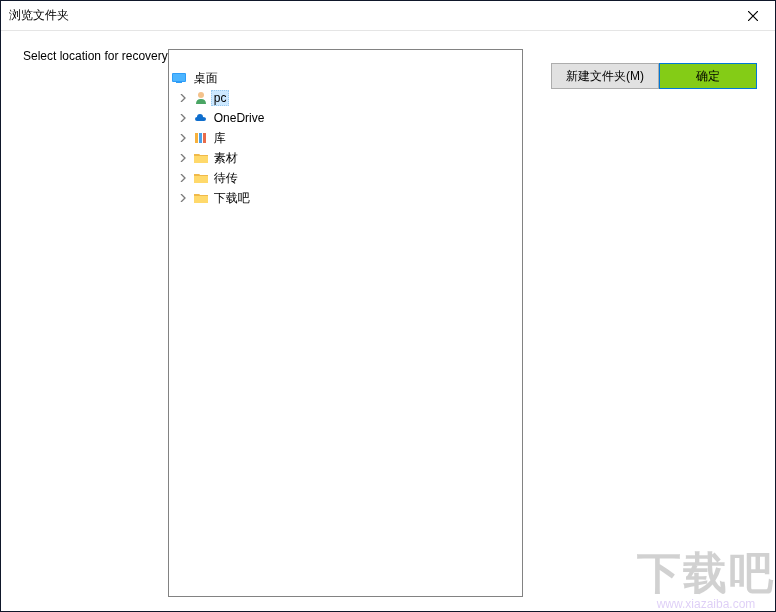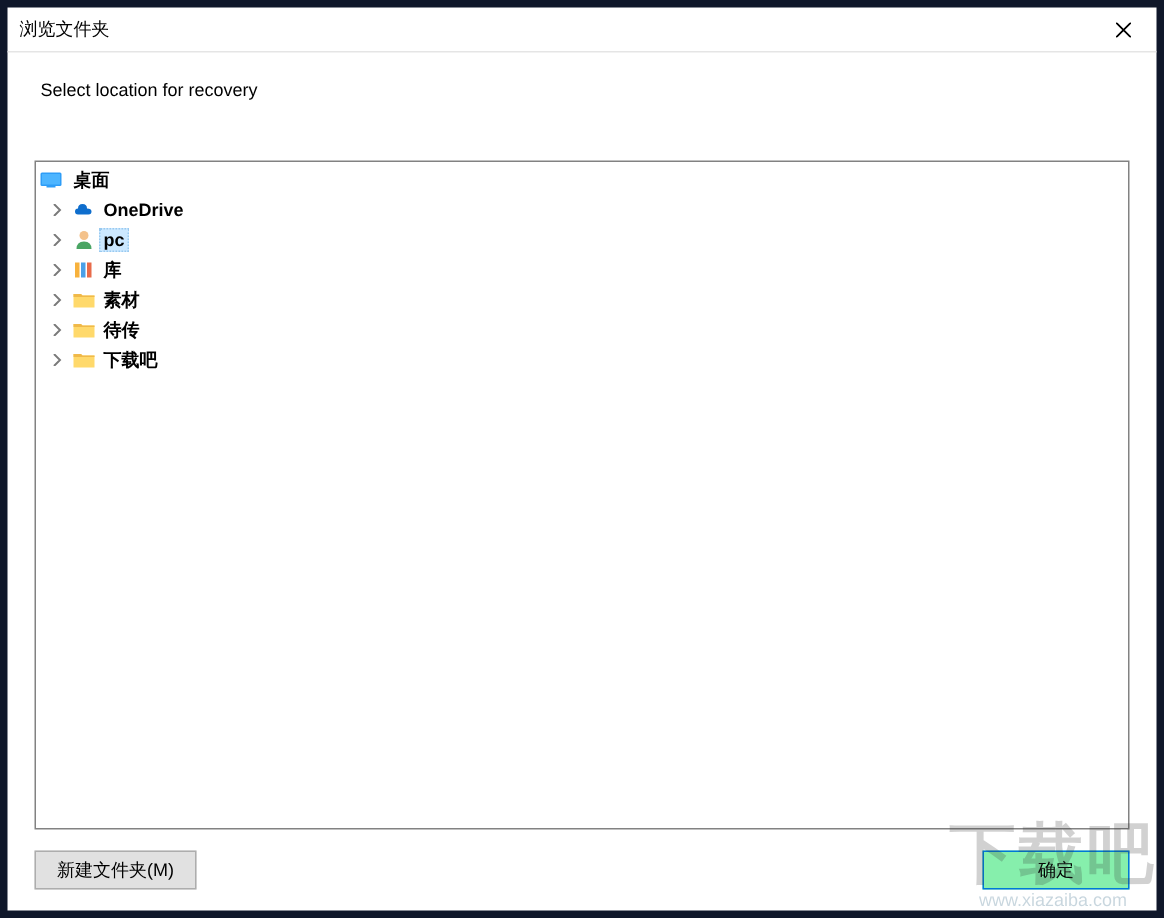--- a/index.html
+++ b/index.html
@@ -1,37 +1,37 @@
 <!DOCTYPE html>
 <html><head>
 <meta charset="utf-8">
 <style>
   * { box-sizing: border-box; margin: 0; padding: 0; }
   html, body { width: 776px; height: 612px; font-family: "Microsoft YaHei", "Segoe UI", sans-serif; font-size: 12px; background: #fff; }
-  .window { width: 776px; height: 612px; border: 5px solid #0f172a; display: flex; flex-direction: column; background: #fff; }
+  .window { width: 776px; height: 612px; border: 1px solid #0f172a; display: flex; flex-direction: column; background: #fff; }
   .titlebar { height: 30px; display: flex; align-items: center; justify-content: space-between; padding: 0 0 0 8px; border-bottom: 1px solid #e5e5e5; }
   .titlebar-title { font-size: 12px; color: #000; }
   .titlebar-close { width: 45px; height: 29px; display: flex; align-items: center; justify-content: center; cursor: pointer; }
   .titlebar-close svg { width: 10px; height: 10px; }
-  .content { flex: 1; display: flex; flex-direction: column; padding: 18px 18px 14px 18px; }
+  .content { flex: 1; display: flex; flex-direction: row; padding: 18px 18px 14px 18px; }
   .instruction { font-size: 12px; color: #000; margin-bottom: 40px; margin-left: 4px; }
-  .tree-container { flex: 1; border: 1px solid #828282; background: #fff; overflow: auto; padding: 2px 0; font-weight: bold; }
+  .tree-container { flex: 1; border: 1px solid #828282; background: #fff; overflow: auto; padding: 18px 0; }
   .tree-root { display: flex; align-items: center; height: 20px; padding-left: 2px; gap: 4px; }
   .tree-item { display: flex; align-items: center; height: 20px; gap: 2px; padding-left: 6px; }
   .expander { width: 16px; height: 16px; display: flex; align-items: center; justify-content: center; cursor: pointer; color: #666; }
   .expander svg { width: 8px; height: 8px; }
   .tree-icon { width: 16px; height: 16px; display: inline-flex; align-items: center; justify-content: center; }
   .tree-label { padding: 1px 3px; white-space: nowrap; }
   .tree-label.selected { background: #cce8ff; border: 1px dotted #99c9ef; padding: 0 2px; }
-  .button-row { display: flex; justify-content: space-between; margin-top: 14px; }
+  .button-row { display: flex; justify-content: space-between; margin-top: 14px; padding-left: 28px; }
   .btn { height: 26px; min-width: 98px; padding: 0 14px; border: 1px solid #adadad; background: #e1e1e1; font-size: 12px; cursor: pointer; font-family: inherit; }
-  .btn.primary { border: 1px solid #0078d7; background: #86efac; margin-left: 44px; }
+  .btn.primary { border: 1px solid #0078d7; background: #84cc16; }
   .watermark { position: absolute; right: 0; bottom: 0; opacity: 0.22; pointer-events: none; font-family: "SimHei", sans-serif; text-align: center; }
   .watermark .wm-big { font-size: 44px; font-weight: bold; color: #333; letter-spacing: 2px; }
-  .watermark .wm-url { font-size: 12px; color: #0c4a6e; margin-top: -6px; }
+  .watermark .wm-url { font-size: 12px; color: #6d28d9; margin-top: -6px; }
   .rel { position: relative; }
 </style>
 </head>
 <body>
 
 <div class="window rel">
   <div class="titlebar">
     <span class="titlebar-title">浏览文件夹</span>
     <div class="titlebar-close">
       <svg viewBox="0 0 10 10">
@@ -56,38 +56,38 @@
       </div>
       <div id="tree-items">
           <div class="tree-item">
             <span class="expander">
               <svg viewBox="0 0 8 8">
                 <path d="M2 0 L6 4 L2 8" stroke="#7a7a7a" stroke-width="1.3" fill="none"></path>
               </svg>
             </span>
             <span class="tree-icon">
               <svg viewBox="0 0 16 16">
-                <path d="M4 11 Q2 11 2 9 Q2 7 4 7 Q4 4 7 4 Q10 4 10 7 Q13 7 13 9 Q13 11 11 11 Z" fill="#0f6ecd"></path>
+                <circle cx="8" cy="5" r="3" fill="#f4c28b"></circle>
+                <path d="M3 14 Q3 9 8 9 Q13 9 13 14 Z" fill="#4aa564"></path>
               </svg>
             </span>
-            <span class="tree-label">OneDrive</span>
+            <span class="tree-label selected">pc</span>
           </div>
           <div class="tree-item">
             <span class="expander">
               <svg viewBox="0 0 8 8">
                 <path d="M2 0 L6 4 L2 8" stroke="#7a7a7a" stroke-width="1.3" fill="none"></path>
               </svg>
             </span>
             <span class="tree-icon">
               <svg viewBox="0 0 16 16">
-                <circle cx="8" cy="5" r="3" fill="#f4c28b"></circle>
-                <path d="M3 14 Q3 9 8 9 Q13 9 13 14 Z" fill="#4aa564"></path>
+                <path d="M4 11 Q2 11 2 9 Q2 7 4 7 Q4 4 7 4 Q10 4 10 7 Q13 7 13 9 Q13 11 11 11 Z" fill="#0f6ecd"></path>
               </svg>
             </span>
-            <span class="tree-label selected">pc</span>
+            <span class="tree-label">OneDrive</span>
           </div>
           <div class="tree-item">
             <span class="expander">
               <svg viewBox="0 0 8 8">
                 <path d="M2 0 L6 4 L2 8" stroke="#7a7a7a" stroke-width="1.3" fill="none"></path>
               </svg>
             </span>
             <span class="tree-icon">
               <svg viewBox="0 0 16 16">
                 <rect x="2" y="3" width="3" height="10" fill="#f7b13c"></rect>

